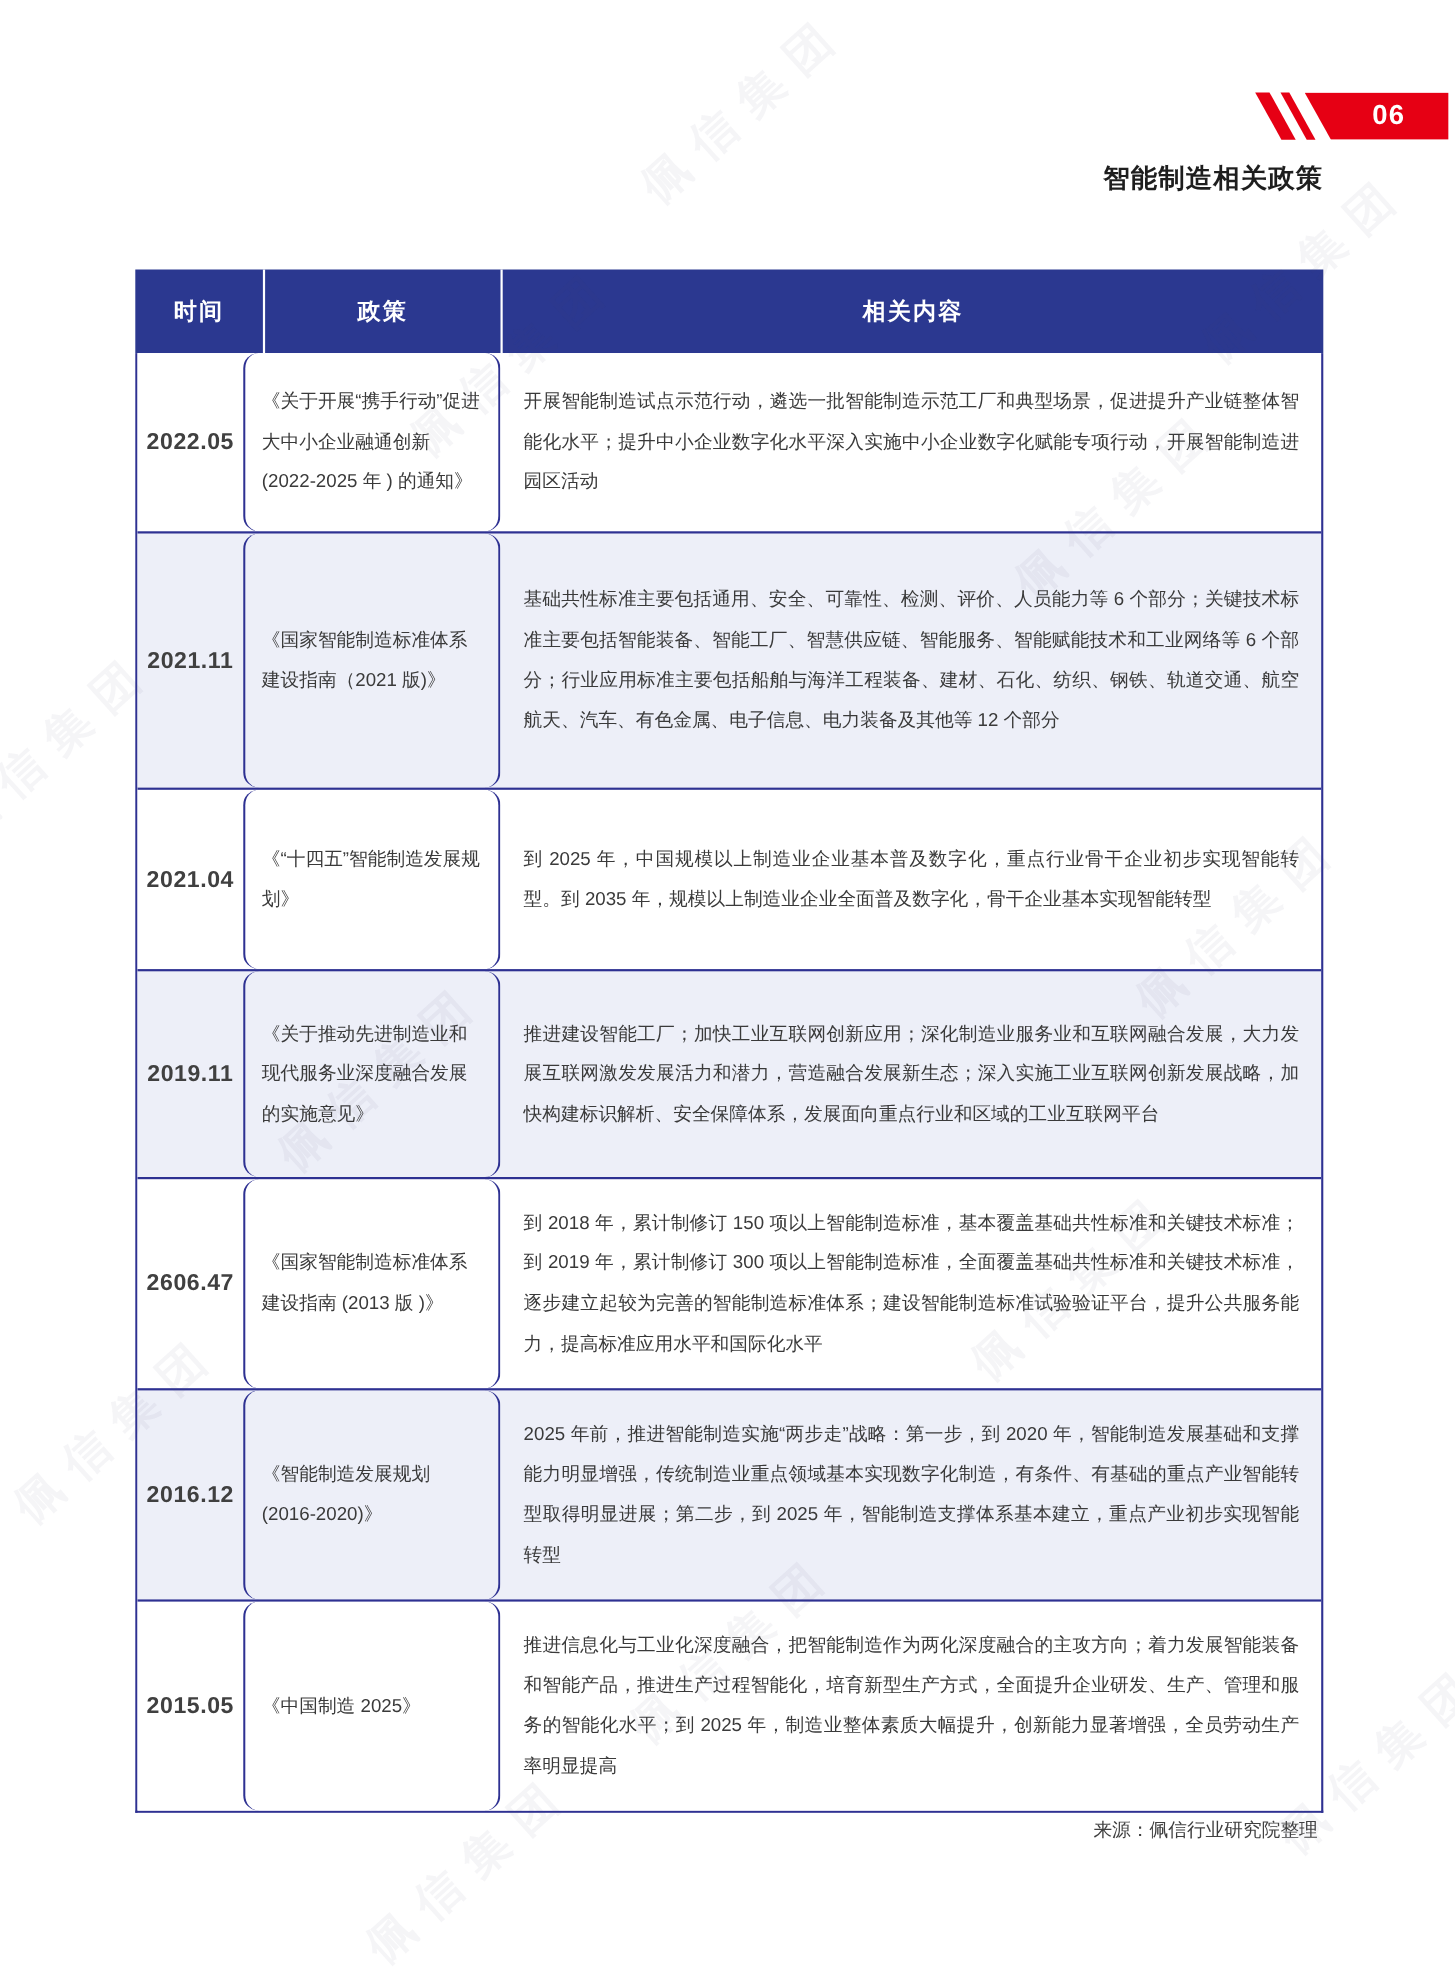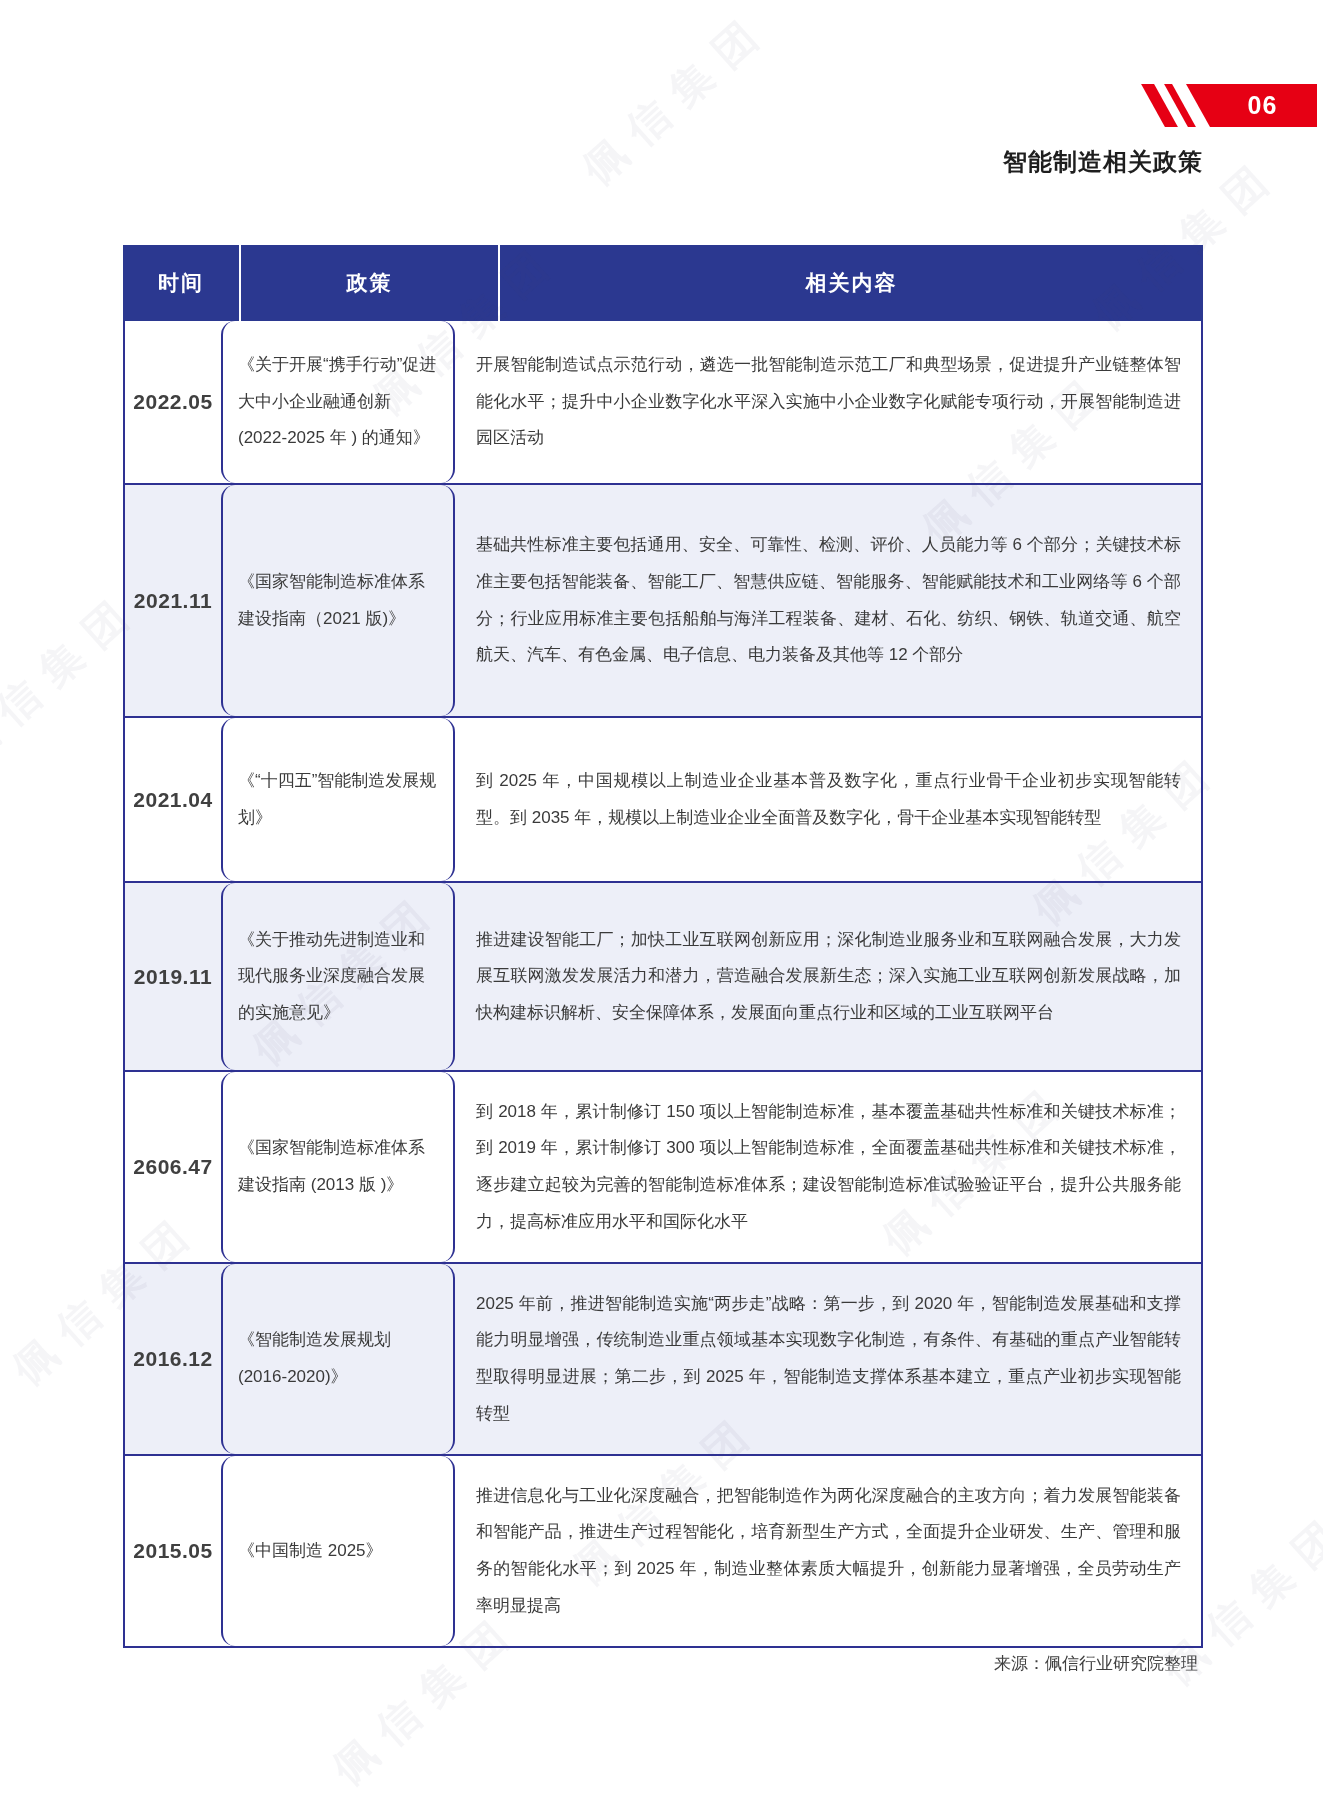--- a/index.html
+++ b/index.html
@@ -51,21 +51,21 @@
     position:absolute;top:146px;left:123px;width:1080px;
     text-align:right;font-size:24px;font-weight:bold;color:#1e1e1e;
     letter-spacing:1px;z-index:2;
   }
 
   
   .policy-table{position:absolute;left:123px;top:205px;width:1080px;z-index:2;box-sizing:border-box;}
   .thead{display:flex;height:76px;background:#2b3890;color:#ffffff;margin-top:40px;}
   .th{display:flex;align-items:center;justify-content:center;font-size:21px;font-weight:bold;letter-spacing:2px;box-sizing:border-box;}
   .th1{width:116px;}
-  .th2{width:261px;border-left:2px solid #ffffff;border-right:2px solid #ffffff;}
+  .th2{width:218px;border-left:2px solid #ffffff;border-right:2px solid #ffffff;}
   .th3{flex:1;}
 
   .tbody{border-left:2px solid #2e3192;border-right:2px solid #2e3192;border-bottom:2px solid #2e3192;box-sizing:border-box;}
   .row{display:flex;box-sizing:border-box;background:#ffffff;}
   .row + .row{border-top:2px solid #2e3192;}
   .row.alt{background:#edeff8;}
   .r1{min-height:162px;}
   .r2{min-height:233px;}
   .r3{min-height:165px;}
   .r4{min-height:189px;}

